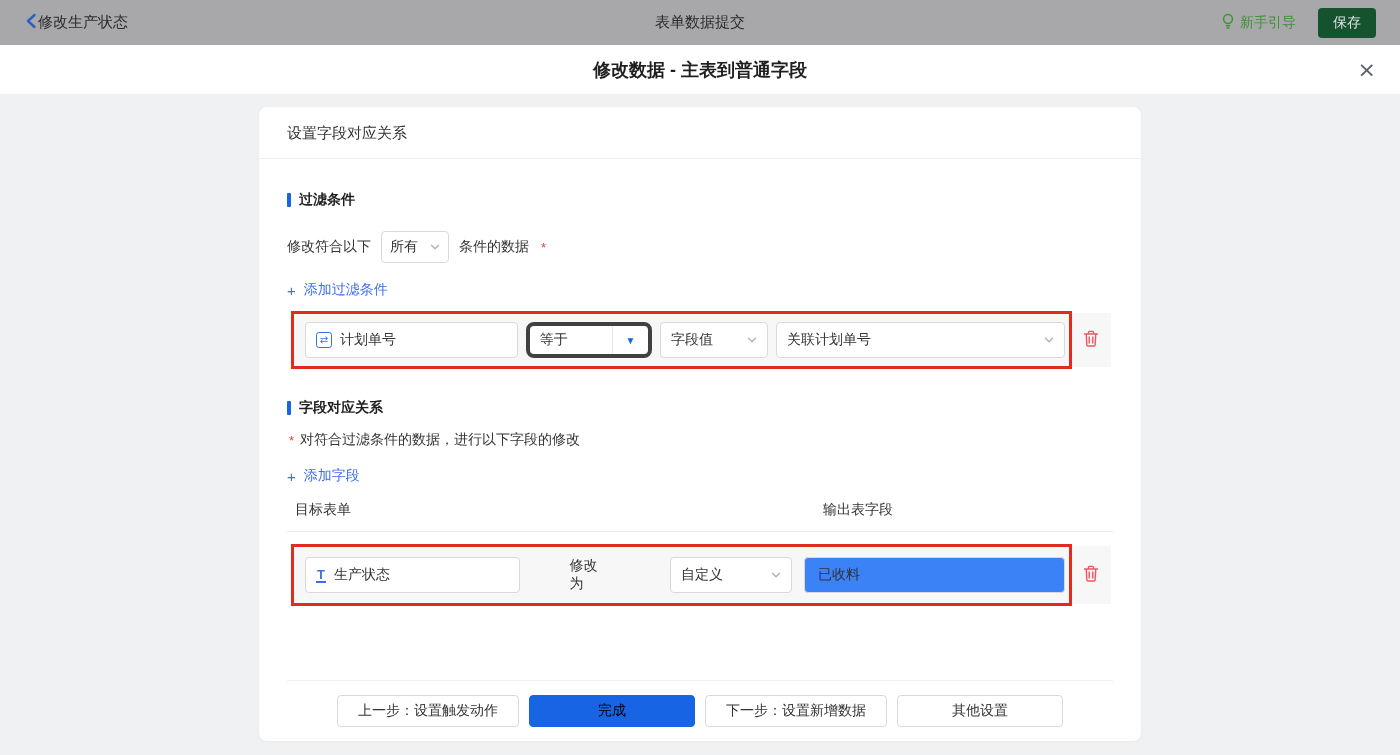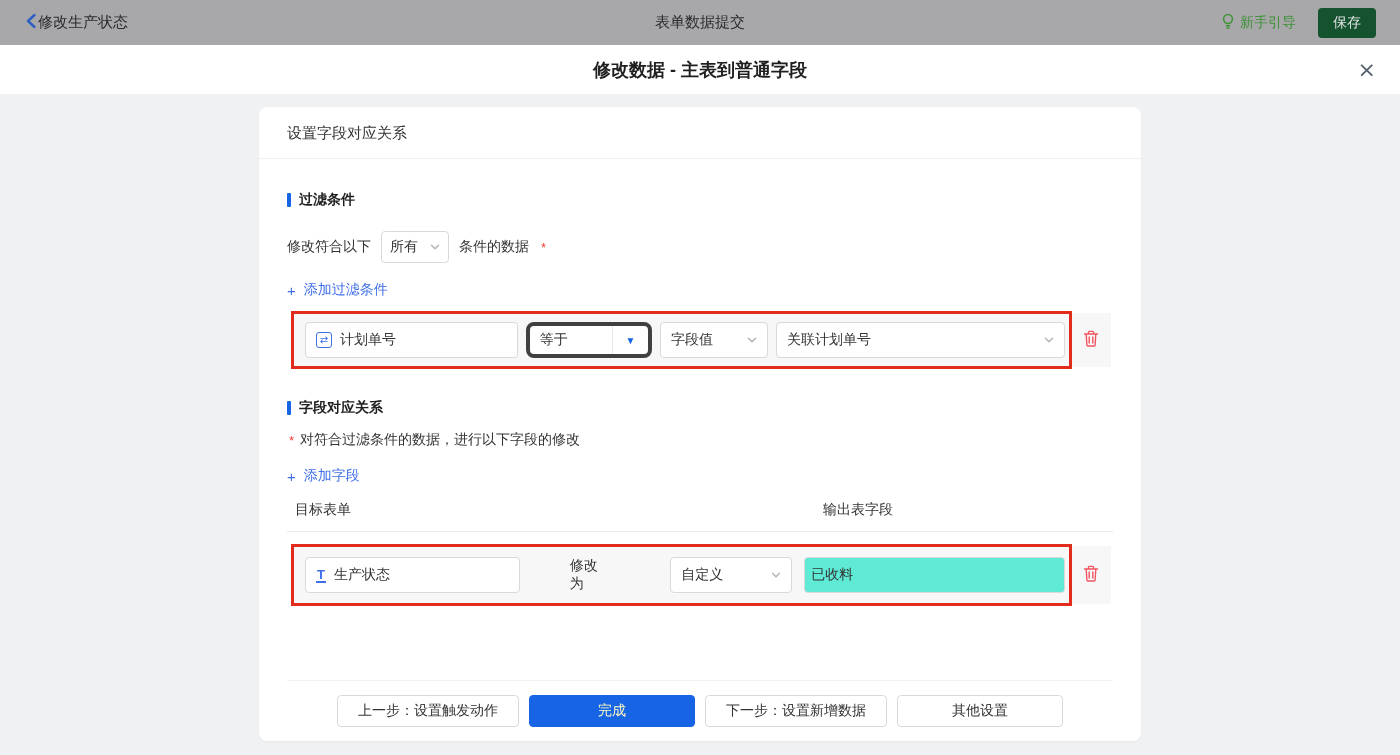--- a/index.html
+++ b/index.html
@@ -107,43 +107,43 @@
   .sel-valuetype { width:112px; }
   .sel-value { width:302px; }
   .sel-mode { width:126px; margin-left:60px; }
   .trash-btn {
     background:none; border:none; cursor:pointer; margin-left:18px;
     display:flex; align-items:center; z-index:3;
   }
   .modify-label { margin-left:50px; color:#333; }
   .text-input {
     height:36px; width:270px; margin-left:12px; border:1px solid #d9d9d9;
-    border-radius:4px; padding:0 6px; font-size:14px; color:#333;
-    font-family:inherit; background:#5eead4;
+    border-radius:4px; padding:0 13px; font-size:14px; color:#333;
+    font-family:inherit; background:#3b82f6;
   }
   
   .col-headers {
     display:flex; margin-top:16px; padding:0 2px 12px 8px;
     border-bottom:1px solid #ebebeb; color:#333;
   }
   .col-target { width:528px; }
   
   .card-footer {
     margin-top:auto; border-top:1px solid #f0f0f0; height:61px;
     display:flex; align-items:center; justify-content:center; gap:10px;
   }
   .btn {
     height:32px; border-radius:4px; font-size:14px; cursor:pointer;
     font-family:inherit;
   }
   .btn-outline {
     background:#fff; border:1px solid #d9d9d9; color:#333; padding:0 20px;
   }
   .btn-primary {
-    background:#1765e5; border:1px solid #1765e5; color:#fef9c3; width:166px;
+    background:#1765e5; border:1px solid #1765e5; color:#000000; width:166px;
   }
   .chev { flex:0 0 auto; }
 </style>
 </head>
 <body>
 
 <div class="topbar">
   <div class="topbar-left">
     <div class="back-btn">
       <span>

